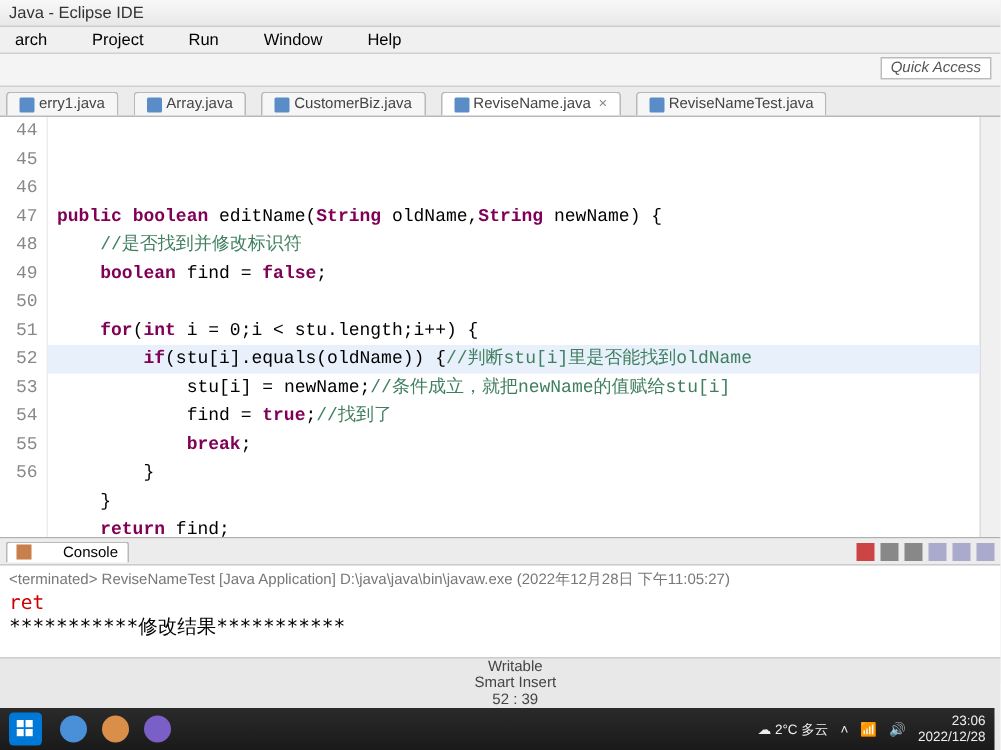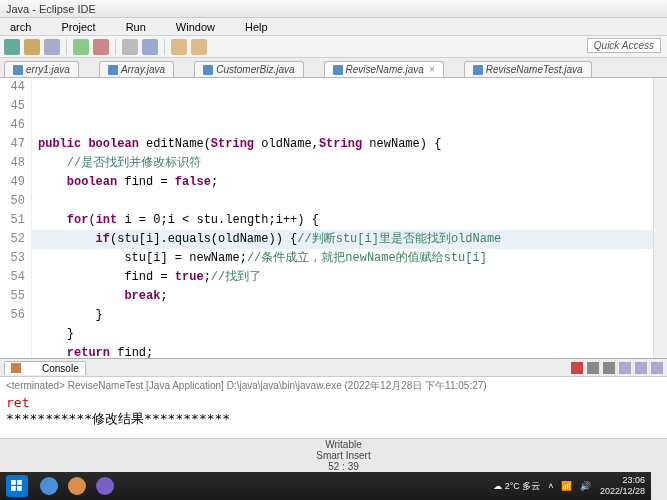--- a/index.html
+++ b/index.html
@@ -1,25 +1,25 @@
 <!DOCTYPE html>
 <html><head>
 <meta charset="utf-8">
 <style>
   * { margin:0; padding:0; box-sizing:border-box; }
   body { font-family: "Segoe UI", Tahoma, sans-serif; font-size:11px; background:#e8e8e8; width:667px; height:500px; overflow:hidden; position:relative; }
   .titlebar { background:linear-gradient(#f8f8f8,#e8e8e8); height:18px; line-height:18px; padding:0 6px; font-size:11px; color:#333; border-bottom:1px solid #ccc; }
   .menubar { background:#f0f0f0; height:18px; display:flex; gap:18px; padding:0 4px; border-bottom:1px solid #d0d0d0; }
   .menubar span { padding:0 6px; line-height:18px; cursor:default; }
-  .toolbar { background:#f4f4f4; height:22px; border-bottom:1px solid #d0d0d0; display:flex; align-items:center; padding:0 4px; gap:4px; position:relative; }
+  .toolbar { background:#f4f4f4; height:22px; border-bottom:1px solid #d0d0d0; display:flex; align-items:center; padding:0 4px; gap:4px; position:relative;flex-direction:column; }
   .tb-icon { width:16px; height:16px; display:inline-block; border-radius:2px; }
   .tb-sep { width:1px; height:16px; background:#ccc; margin:0 2px; }
   .quick-access { position:absolute; right:6px; top:2px; font-size:10px; font-style:italic; color:#555; border:1px solid #bbb; padding:1px 6px; background:#fff; }
   .tabs { background:#ececec; height:20px; display:flex; align-items:flex-end; padding-left:4px; border-bottom:1px solid #b8b8b8; overflow:hidden; }
-  .tab { background:#f6f6f6; border:1px solid #b8b8b8; border-bottom:none; padding:2px 8px; font-size:10px; margin-right:20px; border-radius:3px 3px 0 0; color:#444; white-space:nowrap; display:flex; align-items:center; gap:3px;font-style:italic; }
+  .tab { background:#f6f6f6; border:1px solid #b8b8b8; border-bottom:none; padding:2px 8px; font-size:10px; margin-right:10px; border-radius:3px 3px 0 0; color:#444; white-space:nowrap; display:flex; align-items:center; gap:3px; }
   .tab.active { background:#fff; font-weight:500; }
   .tab .ficon { width:10px; height:10px; background:#5a8dc7; display:inline-block; border-radius:1px; }
   .tab .close { color:#888; margin-left:2px; }
   .editor { background:#fff; height:280px; display:flex; font-family: Consolas, "Courier New", monospace; font-size:12px; line-height:19px; overflow:hidden; }
   .gutter { width:32px; text-align:right; padding-right:6px; color:#888; background:#fff; border-right:1px solid #eee; user-select:none; }
   .code { flex:1; padding-left:6px; white-space:pre; position:relative; }
   .code .hl { position:absolute; left:0; right:0; height:19px; background:#e8f0fb; z-index:0; }
   .code pre { position:relative; z-index:1; margin:0; font-family:inherit; }
   .kw { color:#7f0055; font-weight:bold; }
   .cm { color:#3f7f5f; }
@@ -30,21 +30,21 @@
   .console-tabs .ct { padding:1px 6px; border:1px solid #b8b8b8; border-bottom:none; background:#fff; border-radius:2px 2px 0 0; display:flex; align-items:center; gap:21px; }
   .console-tabs .cicon { width:10px; height:10px; background:#c97f4a; display:inline-block; }
   .console-tabs .tools { margin-left:auto; display:flex; gap:4px; }
   .console-tabs .tools span { width:12px; height:12px; display:inline-block; }
   .console-head { font-size:10px; color:#777; padding:2px 6px; }
   .console-out { font-family: Consolas, monospace; font-size:13px; padding:0 6px; color:#000; line-height:16px; }
   .console-out .red { color:#c00; }
   .statusbar { position:relative; background:#e8e8e8; height:18px; border-top:1px solid #ccc; font-size:10px; color:#444; display:flex; align-items:center;flex-direction:column; }
   .statusbar .sitem { margin-left:20px; }
   .statusbar .right { margin-left:auto; margin-right:10px; }
-  .taskbar { position:absolute; bottom:0; left:0; right:16px; height:28px; background:linear-gradient(#2a2a2a,#1a1a1a); display:flex; align-items:center; padding:0 6px; color:#eee; font-size:10px; }
+  .taskbar { position:absolute; bottom:0; left:0; right:4px; height:28px; background:linear-gradient(#2a2a2a,#1a1a1a); display:flex; align-items:center; padding:0 6px; color:#eee; font-size:10px; }
   .taskbar .start { width:22px; height:22px; border-radius:3px; background:#0078d7; display:flex; align-items:center; justify-content:center; }
   .taskbar .start svg { width:12px; height:12px; }
   .taskbar .task-icons { display:flex; gap:10px; margin-left:12px; }
   .taskbar .ticon { width:18px; height:18px; border-radius:50%; }
   .taskbar .tray { margin-left:auto; display:flex; align-items:center; gap:8px; font-size:9px; }
   .taskbar .clock { text-align:right; line-height:11px; }
 </style>
 </head>
 <body>
 

